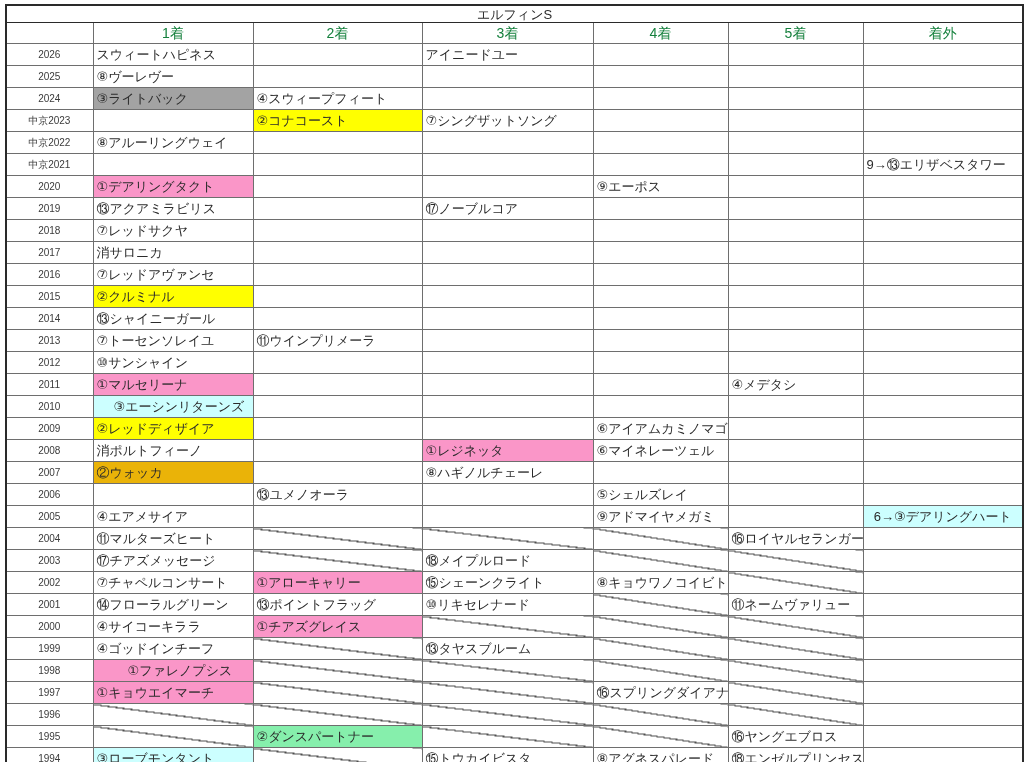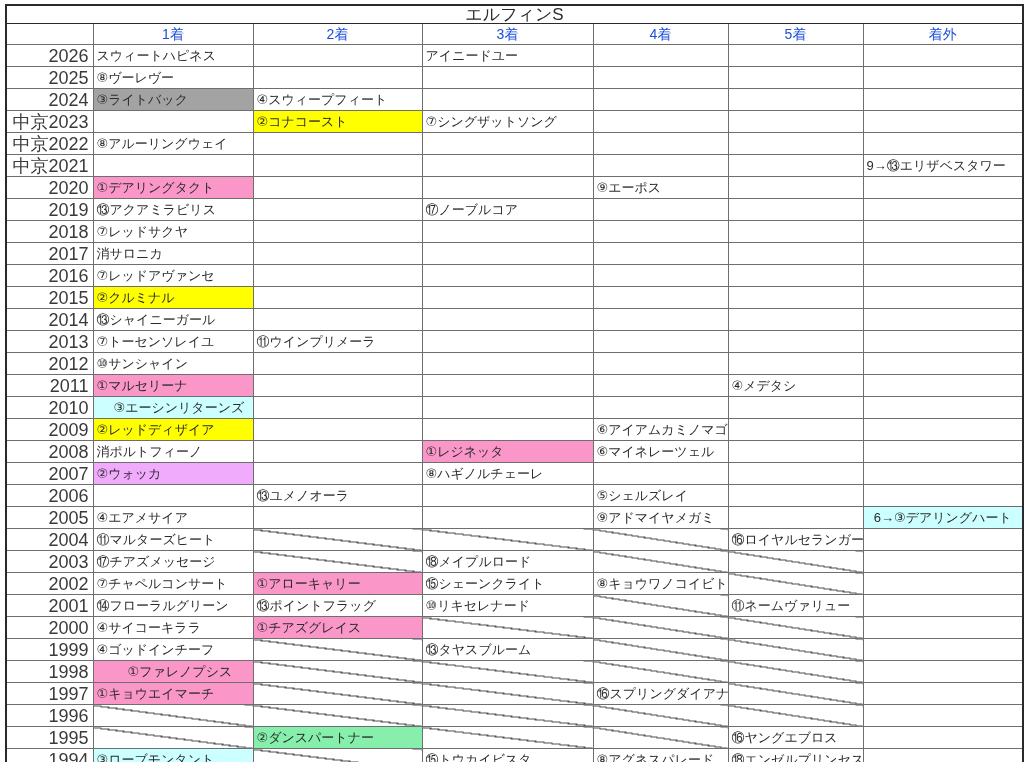--- a/index.html
+++ b/index.html
@@ -2,23 +2,23 @@
 <html><head>
 <meta charset="utf-8">
 <style>
   html,body{margin:0;padding:0;background:#ffffff;width:1024px;height:762px;overflow:hidden;}
   body{font-family:"Liberation Sans","DejaVu Sans",sans-serif;color:#2b2b2b;}
   .sheet{position:absolute;left:5px;top:4px;}
   table{border-collapse:collapse;table-layout:fixed;width:1017px;height:754px;}
   td,th{border:1px solid #6e6e6e;padding:0 3px;font-size:13px;font-weight:normal;
         white-space:nowrap;overflow:hidden;line-height:1;height:21px;}
   table{border:2px solid #2a2a2a;}
-  tr.title-row td{border-bottom:1px solid #2a2a2a;text-align:center;font-size:17px;height:16px;}
-  tr.header-row th{text-align:center;font-size:14px;height:20px;color:#1d4ed8;}
-  td.year{text-align:right;padding-right:4px;font-size:18px;color:#3a3a3a;}
+  tr.title-row td{border-bottom:1px solid #2a2a2a;text-align:center;font-size:13px;height:16px;}
+  tr.header-row th{text-align:center;font-size:14px;height:20px;color:#15803d;}
+  td.year{text-align:center;padding-right:4px;font-size:10px;color:#3a3a3a;}
   td.diag{background-image:linear-gradient(to top right,
           transparent calc(50% - 0.6px),#4f4f4f calc(50% - 0.6px),
           #4f4f4f calc(50% + 0.6px),transparent calc(50% + 0.6px));}
 </style>
 </head>
 <body>
 
 <div class="sheet">
   <table>
     <colgroup>
@@ -211,21 +211,21 @@
           <td class="year">2008</td>
           <td>消ポルトフィーノ</td>
           <td></td>
           <td style="background-color: rgb(250, 150, 200);">①レジネッタ</td>
           <td>⑥マイネレーツェル</td>
           <td></td>
           <td></td>
         </tr>
         <tr>
           <td class="year">2007</td>
-          <td style="background-color: #f0abfc;">②ウォッカ</td>
+          <td style="background-color: #eab308; font-family: Liberation Serif, serif;">②ウォッカ</td>
           <td></td>
           <td>⑧ハギノルチェーレ</td>
           <td></td>
           <td></td>
           <td></td>
         </tr>
         <tr>
           <td class="year">2006</td>
           <td></td>
           <td>⑬ユメノオーラ</td>

